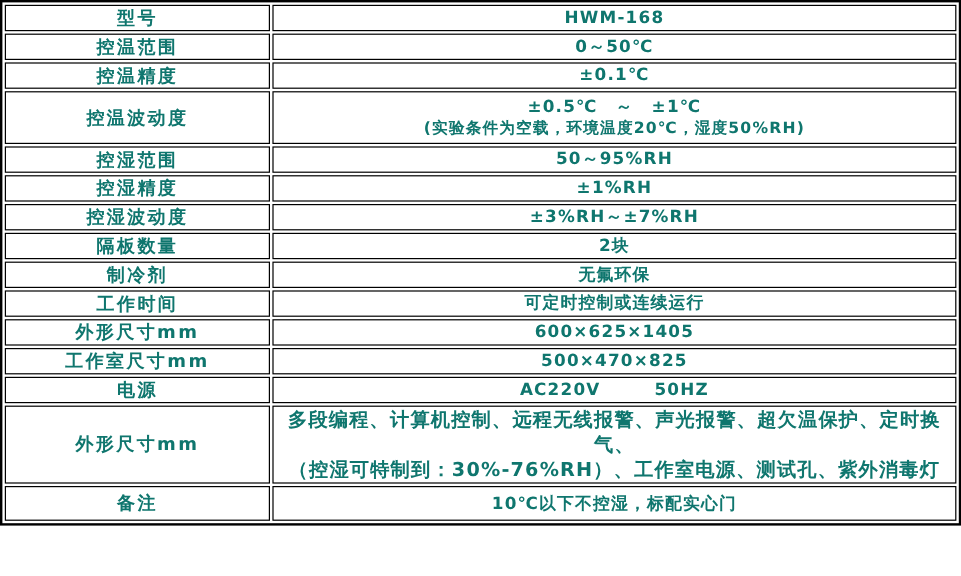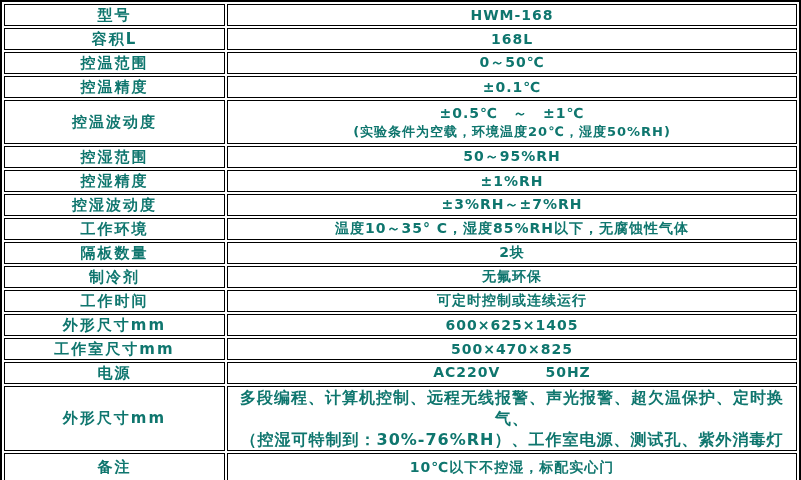--- a/index.html
+++ b/index.html
@@ -60,24 +60,20 @@
   <colgroup>
     <col class="c-label">
     <col class="c-value">
   </colgroup>
   <tbody>
     <tr class="r-n">
       <td class="label-cell">型号</td>
       <td class="value-cell">HWM-168</td>
     </tr>
     <tr class="r-n">
-      <td class="label-cell">容积L</td>
-      <td class="value-cell">168L</td>
-    </tr>
-    <tr class="r-n">
       <td class="label-cell">控温范围</td>
       <td class="value-cell">0～50℃</td>
     </tr>
     <tr class="r-n">
       <td class="label-cell">控温精度</td>
       <td class="value-cell">±0.1℃</td>
     </tr>
     <tr class="r-wave">
       <td class="label-cell">控温波动度</td>
       <td class="value-cell">
@@ -89,24 +85,20 @@
       <td class="label-cell">控湿范围</td>
       <td class="value-cell">50～95%RH</td>
     </tr>
     <tr class="r-n">
       <td class="label-cell">控湿精度</td>
       <td class="value-cell">±1%RH</td>
     </tr>
     <tr class="r-n">
       <td class="label-cell">控湿波动度</td>
       <td class="value-cell">±3%RH～±7%RH</td>
-    </tr>
-    <tr class="r-n">
-      <td class="label-cell">工作环境</td>
-      <td class="value-cell">温度10～35° C，湿度85%RH以下，无腐蚀性气体</td>
     </tr>
     <tr class="r-n">
       <td class="label-cell">隔板数量</td>
       <td class="value-cell">2块</td>
     </tr>
     <tr class="r-n">
       <td class="label-cell">制冷剂</td>
       <td class="value-cell">无氟环保</td>
     </tr>
     <tr class="r-n">

